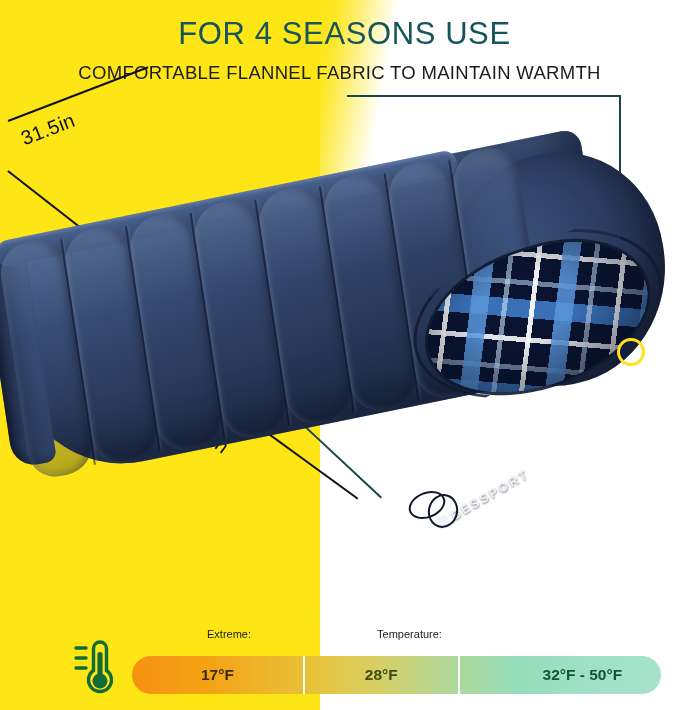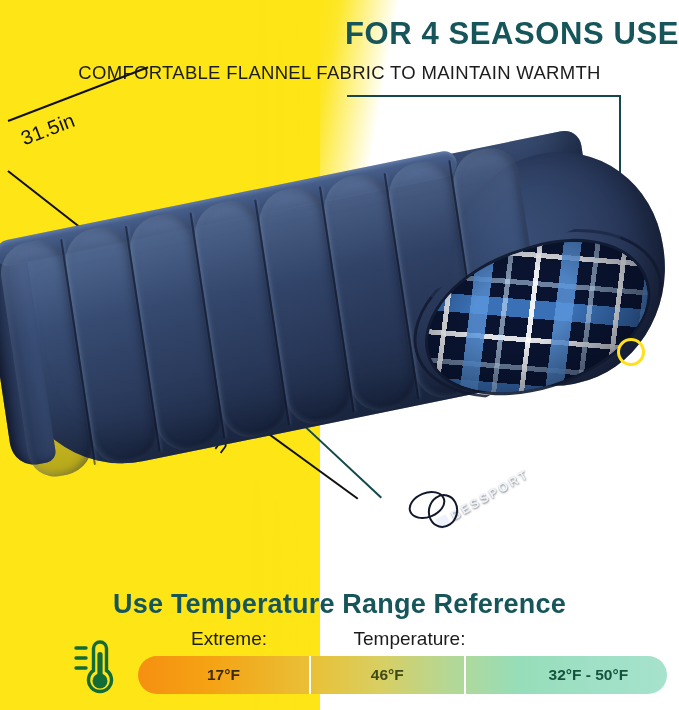--- a/index.html
+++ b/index.html
@@ -22,22 +22,22 @@
     position:absolute;left:230px;top:-10px;width:200px;height:730px;
     background:
       linear-gradient(100deg, #fde516 0%, #fde516 28%, rgba(253,229,22,0.92) 34%,
         rgba(253,229,22,0.0) 52%);
   }
   .streak{position:absolute;background:rgba(253,229,22,0.55);border-radius:50%;filter:blur(0.4px);}
   .streak2{position:absolute;background:rgba(253,229,22,0.35);border-radius:50%;}
 
   
   .title{
-    position:absolute;left:0;right:0;top:16px;text-align:right;
-    font-size:31px;font-weight:bold;letter-spacing:0.6px;
+    position:absolute;left:0;right:0;top:16px;text-align:center;
+    font-size:31px;font-weight:normal;letter-spacing:0.6px;
     color:#16565a;
     font-family:"Liberation Sans", sans-serif;
     padding-left:10px;
   }
   .subtitle{
     position:absolute;left:0;right:0;top:62px;text-align:center;
     font-size:18.5px;font-weight:normal;letter-spacing:0.3px;
     color:#1c1c1c;
   }
 
@@ -194,28 +194,28 @@
   
   .temp-title{
     position:absolute;left:0;right:0;top:589px;text-align:center;
     font-size:27px;font-weight:bold;color:#16565a;letter-spacing:0.2px;
   }
   .temp-labels{
     position:absolute;left:135px;top:628px;width:529px;height:22px;
     display:flex;
   }
   .temp-labels > div{
-    font-size:19px;color:#1c1c1c;text-align:center;
+    font-size:11px;color:#1c1c1c;text-align:center;
   }
   .tl-0{width:188px;}
   .tl-1{width:168px;}
   .tl-2{width:173px;}
 
   .temp-bar{
-    position:absolute;left:138px;top:656px;width:529px;height:38px;
+    position:absolute;left:132px;top:656px;width:529px;height:38px;
     border-radius:19px;overflow:hidden;display:flex;
     background:linear-gradient(90deg,#f59011 0%, #f5a314 14%, #e8c23a 34%,
       #d8cf63 46%, #b7d792 58%, #96ddb9 72%, #9fe0c6 86%, #a6e2cc 100%);
   }
   .temp-seg{
     position:relative;display:flex;align-items:center;justify-content:center;
     font-size:15.5px;font-weight:bold;color:#153d33;
   }
   .seg-0{width:188px;color:#3b2a06;}
   .seg-1{width:168px;border-left:2px solid #ffffff;border-right:2px solid #ffffff;color:#3d4a14;}
@@ -289,37 +289,36 @@
     <div class="logo">
       <span class="logo-mark"></span>
       <span>BESSPORT</span>
     </div>
   </div>
 
   <div class="zip-circle"></div>
   <div class="drawcord"></div>
   <div class="drawcord2"></div>
 
-  <div class="temp-title">Use Temperature Range Reference</div>
 
   <div class="thermo">
     <svg viewBox="0 0 52 60" width="52" height="60">
       <line x1="6" y1="12" x2="16" y2="12" stroke="#136b36" stroke-width="3.4" stroke-linecap="round"></line>
       <line x1="6" y1="22" x2="16" y2="22" stroke="#136b36" stroke-width="3.4" stroke-linecap="round"></line>
       <line x1="6" y1="32" x2="16" y2="32" stroke="#136b36" stroke-width="3.4" stroke-linecap="round"></line>
       <path d="M30 6 a6.5 6.5 0 0 1 6.5 6.5 v22 a11.5 11.5 0 1 1 -13 0 v-22 A6.5 6.5 0 0 1 30 6 z" fill="none" stroke="#136b36" stroke-width="3.4"></path>
       <circle cx="30" cy="45" r="7.5" fill="#136b36"></circle>
       <rect x="27.4" y="16" width="5.2" height="26" rx="2.6" fill="#136b36"></rect>
     </svg>
   </div>
 
   <div class="temp-labels">
     <div class="tl-0">Extreme:</div>
     <div class="tl-2">Temperature:</div>
   </div>
 
   <div class="temp-bar">
     <div class="temp-seg seg-0">17°F</div>
-    <div class="temp-seg seg-1">46°F</div>
+    <div class="temp-seg seg-1">28°F</div>
     <div class="temp-seg seg-2">32°F - 50°F</div>
   </div>
 
 </div>
 
 </body></html>

